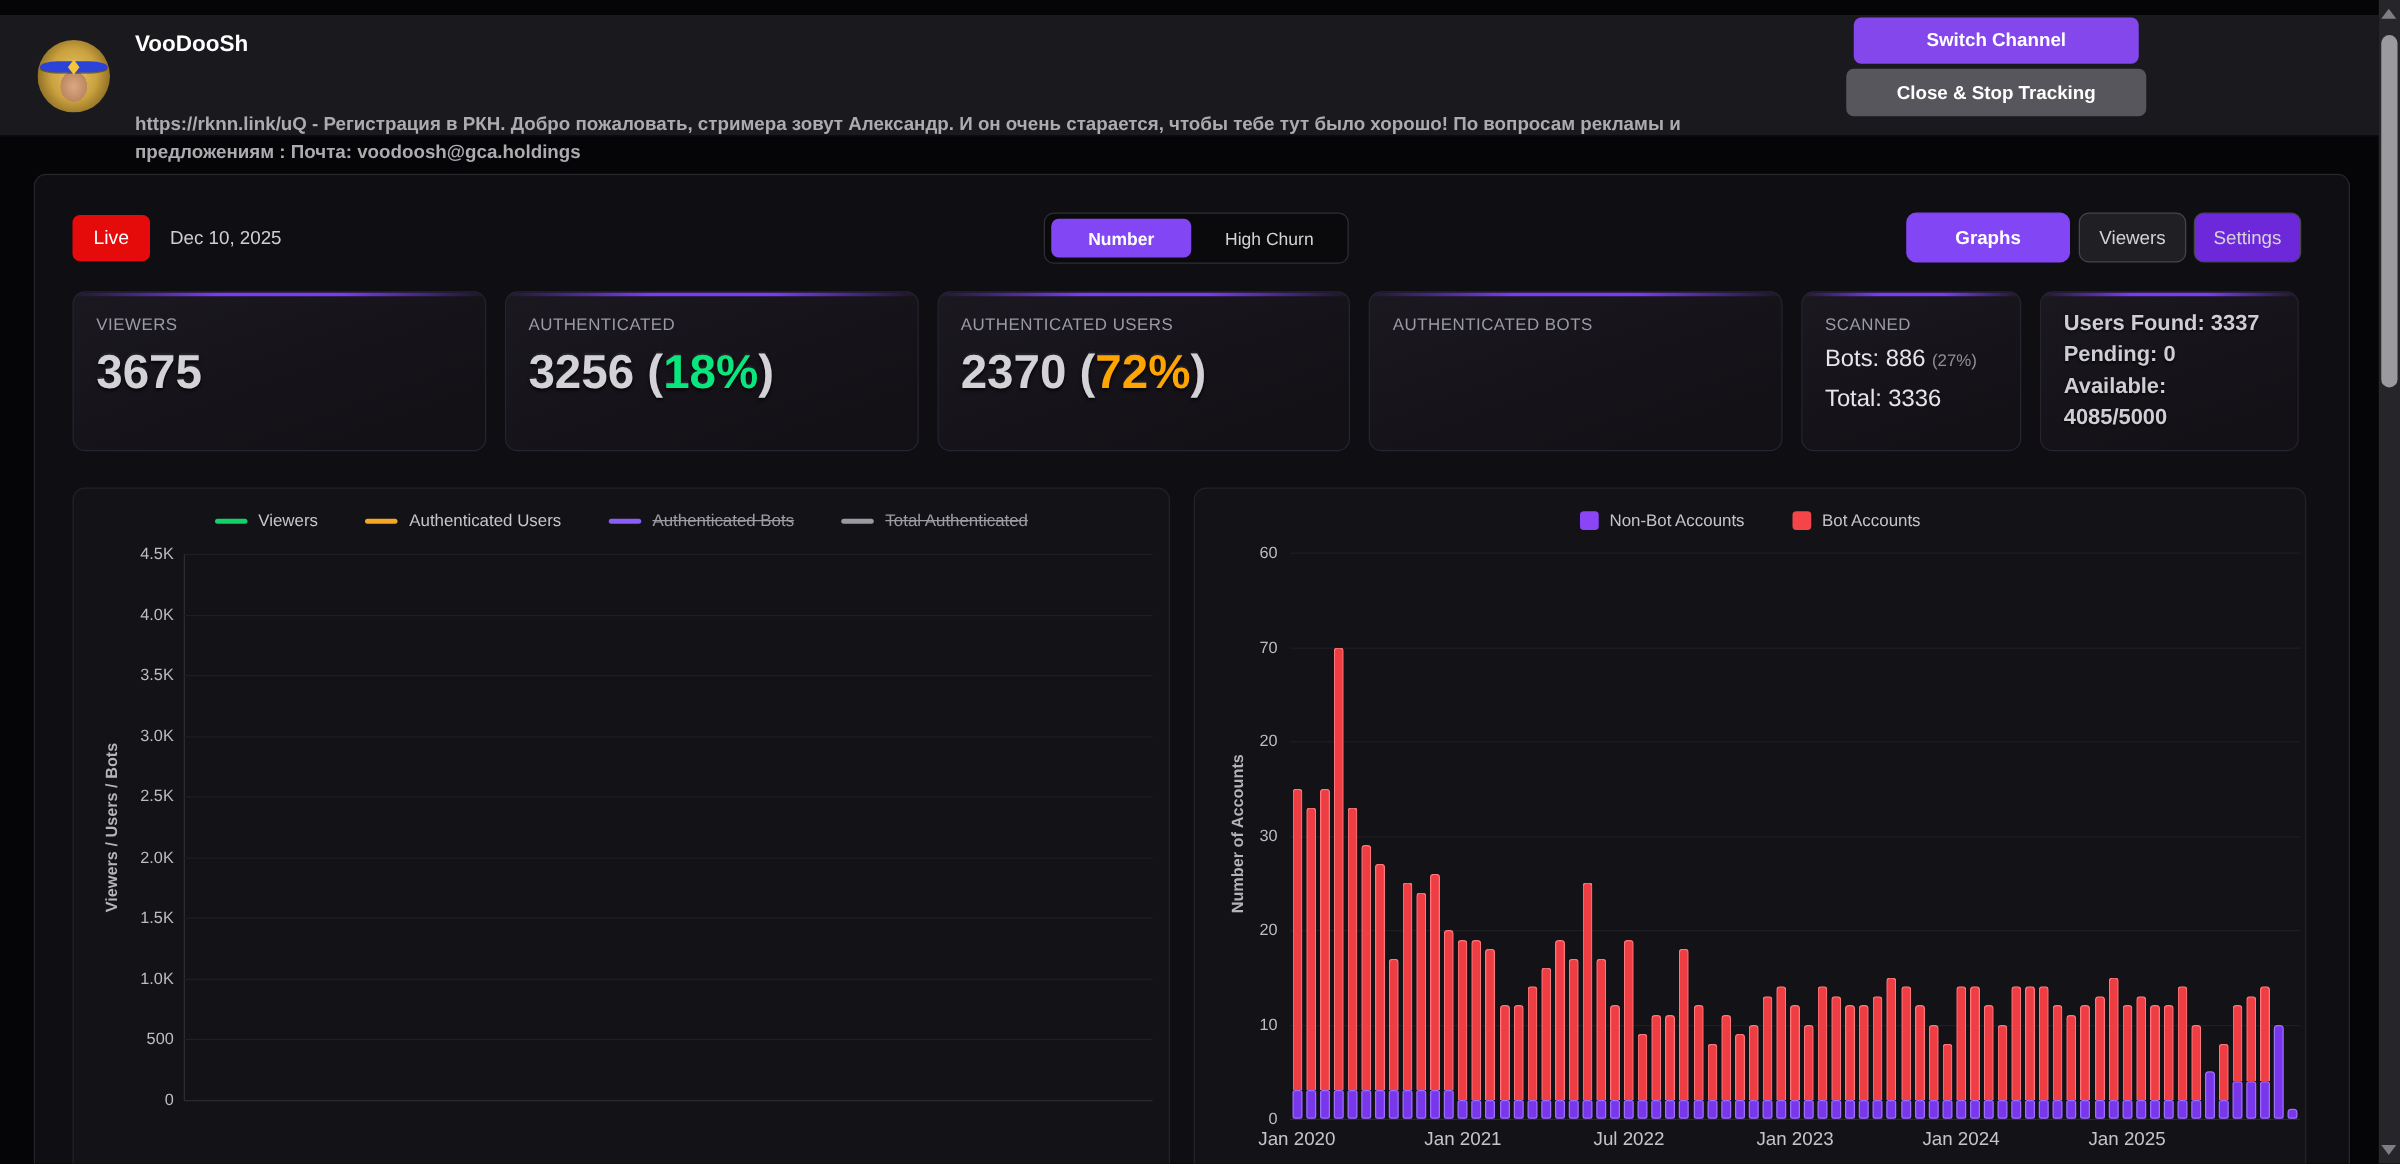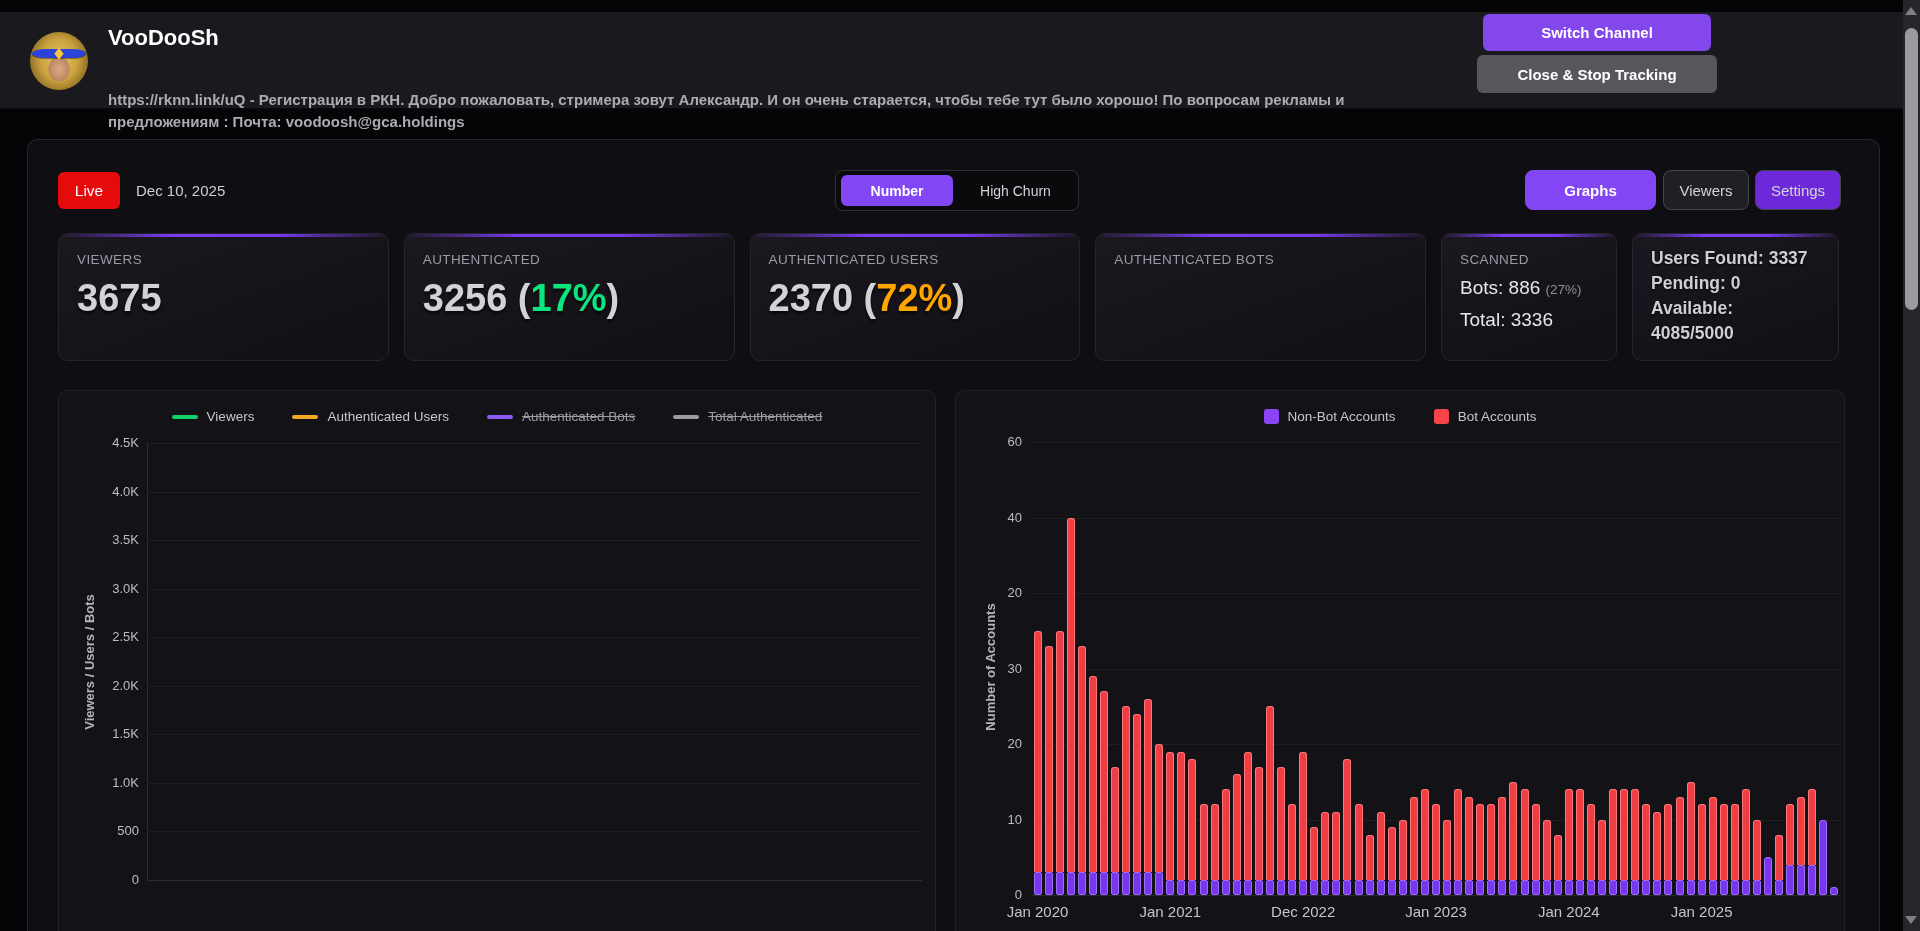--- a/index.html
+++ b/index.html
@@ -11,21 +11,21 @@
     background:#1a1a1e; border-bottom:1px solid #0c0c0e; }
   .avatar { position:absolute; left:30px; top:20px; width:58px; height:58px; border-radius:50%;
     background:
       radial-gradient(ellipse 26% 30% at 50% 64%, #d9a984 0%, #bc8760 70%, rgba(0,0,0,0) 71%),
       radial-gradient(ellipse 75% 85% at 50% 48%, #e8c363 0%, #caa23f 42%, #7a5c1a 78%, #3a2d0e 100%);
     overflow:hidden; }
   .avatar::before { content:""; position:absolute; left:4%; right:4%; top:30%; height:15%;
     background:#2b43d8; border-radius:50% / 100%; box-shadow:0 1px 0 rgba(0,0,0,.4); }
   .avatar::after { content:""; position:absolute; left:42%; top:27%; width:16%; height:21%;
     background:#f3c63a; clip-path:polygon(50% 0,100% 50%,50% 100%,0 50%); }
-  .hdr-title { position:absolute; left:108px; top:13px; font-size:22px; font-weight:700; color:#ffffff; }
+  .hdr-title { position:absolute; left:108px; top:13px; font-size:18px; font-weight:700; color:#ffffff; }
   .hdr-desc { position:absolute; left:108px; top:45px; width:1290px; font-size:15px; font-weight:700;
     color:#ababb0; line-height:22px;margin-top:32px; }
   .hdr-btn { position:absolute; border:none; border-radius:6px; font-weight:700; font-size:15px;
     color:#fff; cursor:pointer; font-family:inherit; }
   .btn-switch { right:192px; top:2px; width:228px; height:37px; background:#8347eb; }
   .btn-close  { right:186px; top:43px; width:240px; height:38px; background:#56565c; }
 
   
   .sb-track { position:absolute; right:0; top:0; width:17px; height:931px; background:#26262a; }
   .sb-thumb { position:absolute; right:2px; top:28px; width:13px; height:282px; background:#9a9a9f; border-radius:7px; }
@@ -118,21 +118,21 @@
   <button class="view-btn btn-viewers">Viewers</button>
   <button class="view-btn btn-settings">Settings</button>
 
   <div class="stats-row">
     <div class="card card-wide">
       <div class="stat-label">VIEWERS</div>
       <div class="stat-value"><span>3675</span> </div>
     </div>
     <div class="card card-wide">
       <div class="stat-label">AUTHENTICATED</div>
-      <div class="stat-value"><span>3256</span> <span class="stat-pct"><span class="pct-val" style="color: rgb(11, 229, 125);">17%</span></span></div>
+      <div class="stat-value"><span>3256</span> <span class="stat-pct"><span class="pct-val" style="color: rgb(11, 229, 125);">18%</span></span></div>
     </div>
     <div class="card card-wide">
       <div class="stat-label">AUTHENTICATED USERS</div>
       <div class="stat-value"><span>2370</span> <span class="stat-pct"><span class="pct-val" style="color: rgb(255, 165, 2);">72%</span></span></div>
     </div>
     <div class="card card-wide">
       <div class="stat-label">AUTHENTICATED BOTS</div>
     </div>
     <div class="card card-scanned">
       <div class="stat-label">SCANNED</div>
@@ -209,21 +209,21 @@
         <div class="tick-y" style="left: 26px; width: 40px; top: 496px;">0</div>
         <div class="gridline" style="left: 76px; width: 808px; top: 428.5px; background: rgb(30, 30, 35);"></div>
         <div class="tick-y" style="left: 26px; width: 40px; top: 420.5px;">10</div>
         <div class="gridline" style="left: 76px; width: 808px; top: 353px; background: rgb(30, 30, 35);"></div>
         <div class="tick-y" style="left: 26px; width: 40px; top: 345px;">20</div>
         <div class="gridline" style="left: 76px; width: 808px; top: 277.5px; background: rgb(30, 30, 35);"></div>
         <div class="tick-y" style="left: 26px; width: 40px; top: 269.5px;">30</div>
         <div class="gridline" style="left: 76px; width: 808px; top: 202px; background: rgb(30, 30, 35);"></div>
         <div class="tick-y" style="left: 26px; width: 40px; top: 194px;">20</div>
         <div class="gridline" style="left: 76px; width: 808px; top: 126.5px; background: rgb(30, 30, 35);"></div>
-        <div class="tick-y" style="left: 26px; width: 40px; top: 118.5px;">40</div>
+        <div class="tick-y" style="left: 26px; width: 40px; top: 118.5px;">70</div>
         <div class="gridline" style="left: 76px; width: 808px; top: 51px; background: rgb(30, 30, 35);"></div>
         <div class="tick-y" style="left: 26px; width: 40px; top: 43px;">60</div>
         <div class="bar bar-nonbot" style="left: 77.5342px; width: 8px; top: 481.35px; height: 22.65px; border-radius: 2px;"></div>
         <div class="bar bar-bot" style="left: 77.5342px; width: 8px; top: 239.75px; height: 241.6px;"></div>
         <div class="bar bar-nonbot" style="left: 88.6027px; width: 8px; top: 481.35px; height: 22.65px; border-radius: 2px;"></div>
         <div class="bar bar-bot" style="left: 88.6027px; width: 8px; top: 254.85px; height: 226.5px;"></div>
         <div class="bar bar-nonbot" style="left: 99.6712px; width: 8px; top: 481.35px; height: 22.65px; border-radius: 2px;"></div>
         <div class="bar bar-bot" style="left: 99.6712px; width: 8px; top: 239.75px; height: 241.6px;"></div>
         <div class="bar bar-nonbot" style="left: 110.74px; width: 8px; top: 481.35px; height: 22.65px; border-radius: 2px;"></div>
         <div class="bar bar-bot" style="left: 110.74px; width: 8px; top: 126.5px; height: 354.85px;"></div>
@@ -357,21 +357,21 @@
         <div class="bar bar-nonbot" style="left: 830.192px; width: 8px; top: 473.8px; height: 30.2px; border-radius: 2px;"></div>
         <div class="bar bar-bot" style="left: 830.192px; width: 8px; top: 413.4px; height: 60.4px;"></div>
         <div class="bar bar-nonbot" style="left: 841.26px; width: 8px; top: 473.8px; height: 30.2px; border-radius: 2px;"></div>
         <div class="bar bar-bot" style="left: 841.26px; width: 8px; top: 405.85px; height: 67.95px;"></div>
         <div class="bar bar-nonbot" style="left: 852.329px; width: 8px; top: 473.8px; height: 30.2px; border-radius: 2px;"></div>
         <div class="bar bar-bot" style="left: 852.329px; width: 8px; top: 398.3px; height: 75.5px;"></div>
         <div class="bar bar-nonbot" style="left: 863.397px; width: 8px; top: 428.5px; height: 75.5px; border-radius: 3px 3px 2px 2px;"></div>
         <div class="bar bar-nonbot" style="left: 874.466px; width: 8px; top: 496.45px; height: 7.55px; border-radius: 3px 3px 2px 2px;"></div>
         <div class="tick-x" style="left: 36.5342px; width: 90px; top: 512px;">Jan 2020</div>
         <div class="tick-x" style="left: 169.356px; width: 90px; top: 512px;">Jan 2021</div>
-        <div class="tick-x" style="left: 302.178px; width: 90px; top: 512px;">Dec 2022</div>
+        <div class="tick-x" style="left: 302.178px; width: 90px; top: 512px;">Jul 2022</div>
         <div class="tick-x" style="left: 435px; width: 90px; top: 512px;">Jan 2023</div>
         <div class="tick-x" style="left: 567.822px; width: 90px; top: 512px;">Jan 2024</div>
         <div class="tick-x" style="left: 700.644px; width: 90px; top: 512px;">Jan 2025</div>
       </div>
   </div>
 
 </div>
 
 <div class="sb-track">
   <div class="sb-arrow sb-up"></div>

